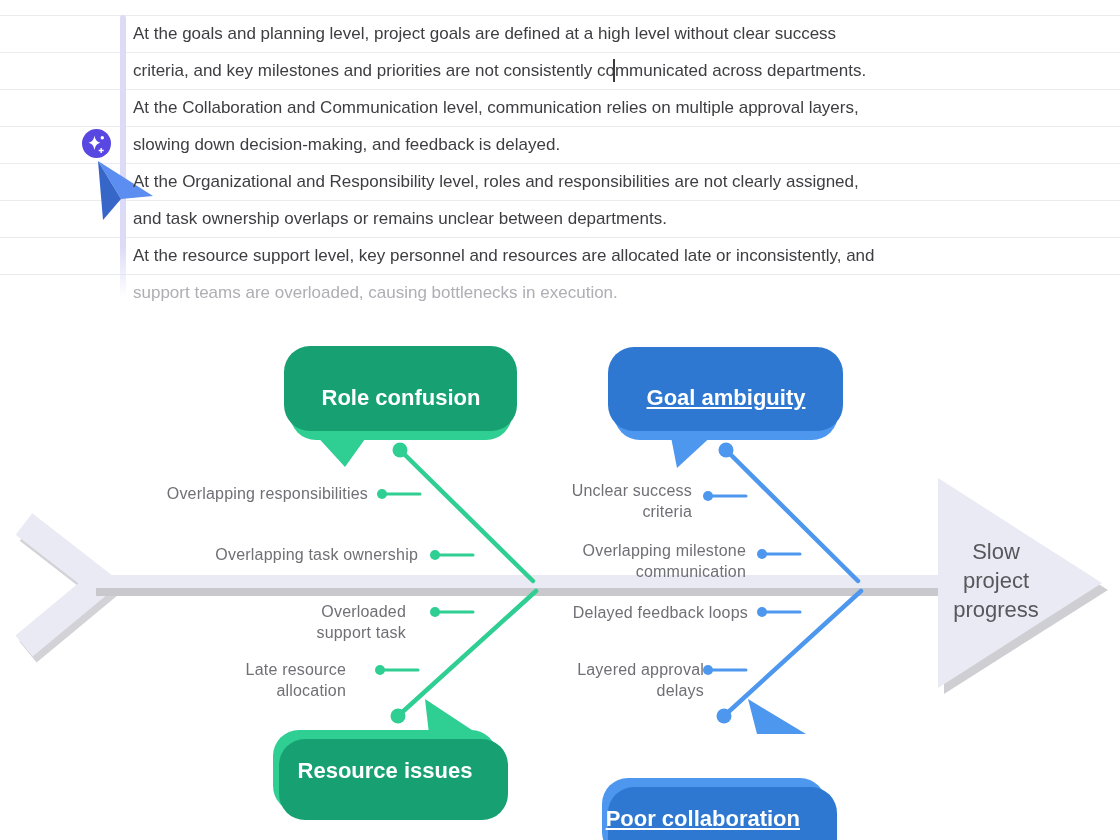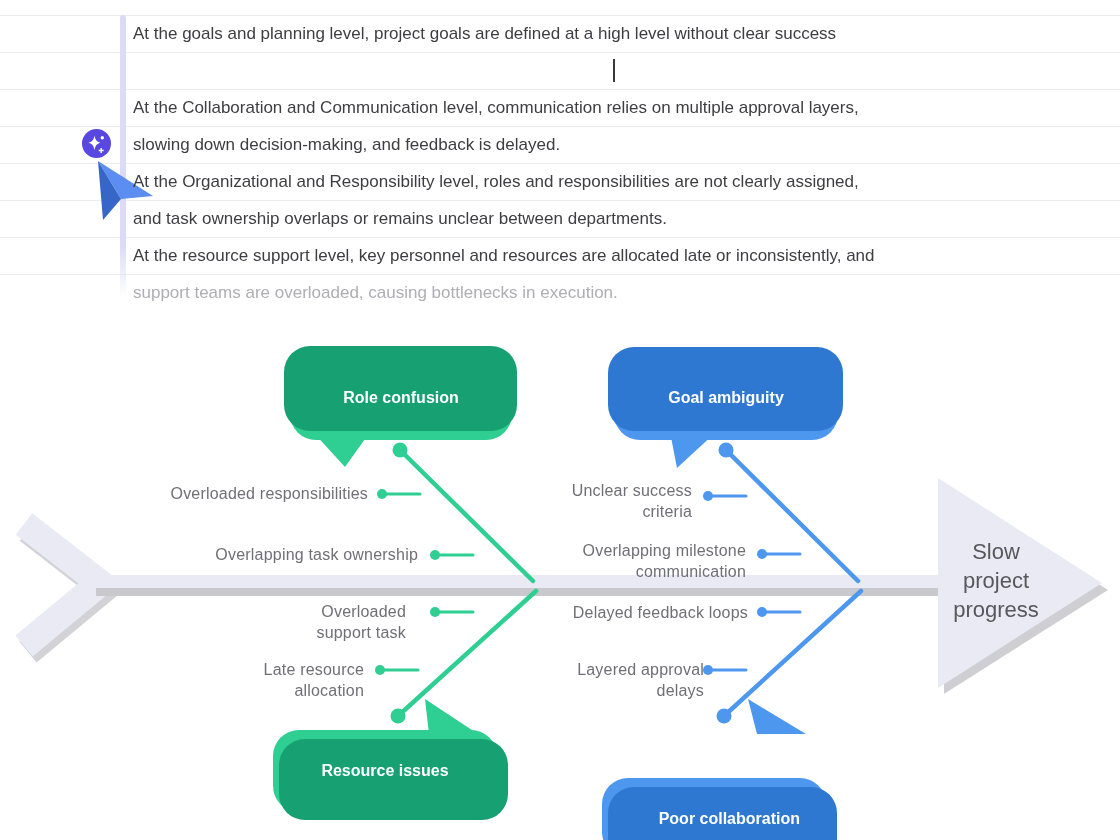--- a/index.html
+++ b/index.html
@@ -30,25 +30,25 @@
 
   
   .fishbone{position:absolute;left:0;top:330px;width:1120px;height:510px;}
   .fl-bone{fill:var(--bone-fill);} .fl-bone-sh{fill:var(--bone-shadow);}
   .st-green{stroke:var(--green);} .st-blue{stroke:var(--blue);}
   .fl-green{fill:var(--green);} .fl-blue{fill:var(--blue);}
   .branch{stroke-width:4.5;stroke-linecap:round;fill:none;}
   .tick{stroke-width:3;stroke-linecap:round;fill:none;}
 
   
-  .bubble{position:absolute;border-radius:26px;color:#fff;font-weight:bold;font-size:16px;
+  .bubble{position:absolute;border-radius:26px;color:#fff;font-weight:bold;font-size:22px;
     display:flex;align-items:center;justify-content:center;text-align:center;z-index:3;cursor:pointer;}
   .bubble::before{content:"";position:absolute;border-radius:26px;z-index:-1;}
   .bubble.green{background:var(--green);} .bubble.green::before{background:var(--green-dark);}
-  .bubble.blue{background:var(--blue);}  .bubble.blue::before{background:var(--blue-dark);}
+  .bubble.blue{background:var(--blue);text-decoration:underline;}  .bubble.blue::before{background:var(--blue-dark);}
   .bubble.top::before{left:-6px;right:-5px;top:-9px;bottom:9px;}
   .bubble.bottom::before{left:6px;right:-11px;top:9px;bottom:-8px;}
   .bubble.align-right{justify-content:flex-end;padding-right:26px;line-height:29px;margin-top:48px;}
 
   
   .cause-label{position:absolute;color:var(--label-text);font-size:16px;line-height:21px;
     text-align:right;z-index:3;letter-spacing:.2px;}
   .cause-label span{display:block;}
   .cause-label span:empty{display:none;}
 
@@ -80,20 +80,21 @@
   </div>
 
   <div class="cursor-wrap">
     <svg width="72" height="72" viewBox="88 153 72 72">
       <polygon points="98,161 153,196 121,199" fill="var(--cursor-light)"></polygon>
       <polygon points="98,161 121,199 103,220" fill="var(--cursor-dark)"></polygon>
     </svg>
   </div>
 
   <div class="doc-line" style="top:15px">At the goals and planning level, project goals are defined at a high level without clear success</div>
+  <div class="doc-line" style="top:52px">criteria, and key milestones and priorities are not consistently communicated across departments.</div>
   <div class="doc-line" style="top:89px">At the Collaboration and Communication level, communication relies on multiple approval layers,</div>
   <div class="doc-line" style="top:126px">slowing down decision-making, and feedback is delayed.</div>
   <div class="doc-line" style="top:163px">At the Organizational and Responsibility level, roles and responsibilities are not clearly assigned,</div>
   <div class="doc-line" style="top:200px">and task ownership overlaps or remains unclear between departments.</div>
   <div class="doc-line" style="top:237px">At the resource support level, key personnel and resources are allocated late or inconsistently, and</div>
   <div class="doc-line faded" style="top:274px">support teams are overloaded, causing bottlenecks in execution.</div>
   <div class="caret"></div>
 
   <svg class="fishbone" viewBox="0 330 1120 510">
 
@@ -138,32 +139,32 @@
     <line x1="708" y1="670" x2="746" y2="670" class="tick st-blue"></line>
     <circle cx="708" cy="670" r="5" class="fl-blue"></circle>
   </svg>
 
   <div class="bubble green top" style="left:290px;top:355px;width:222px;height:85px">Role confusion</div>
   <div class="bubble blue top" style="left:614px;top:356px;width:224px;height:84px">Goal ambiguity</div>
   <div class="bubble green bottom" style="left:273px;top:730px;width:224px;height:82px">Resource issues</div>
   <div class="bubble blue bottom align-right" style="left:602px;top:730px;width:224px;height:80px">Poor collaboration</div>
 
   <div class="cause-label" style="left:118px;top:483px;width:250px">
-    <span>Overloaded responsibilities</span>
+    <span>Overlapping responsibilities</span>
 
   </div>
   <div class="cause-label" style="left:168px;top:544px;width:250px">
     <span>Overlapping task ownership</span>
 
   </div>
   <div class="cause-label" style="left:206px;top:601px;width:200px">
     <span>Overloaded</span>
     <span>support task</span>
   </div>
-  <div class="cause-label" style="left:164px;top:659px;width:200px">
+  <div class="cause-label" style="left:146px;top:659px;width:200px">
     <span>Late resource</span>
     <span>allocation</span>
   </div>
   <div class="cause-label" style="left:492px;top:480px;width:200px">
     <span>Unclear success</span>
     <span>criteria</span>
   </div>
   <div class="cause-label" style="left:546px;top:540px;width:200px">
     <span>Overlapping milestone</span>
     <span>communication</span>

